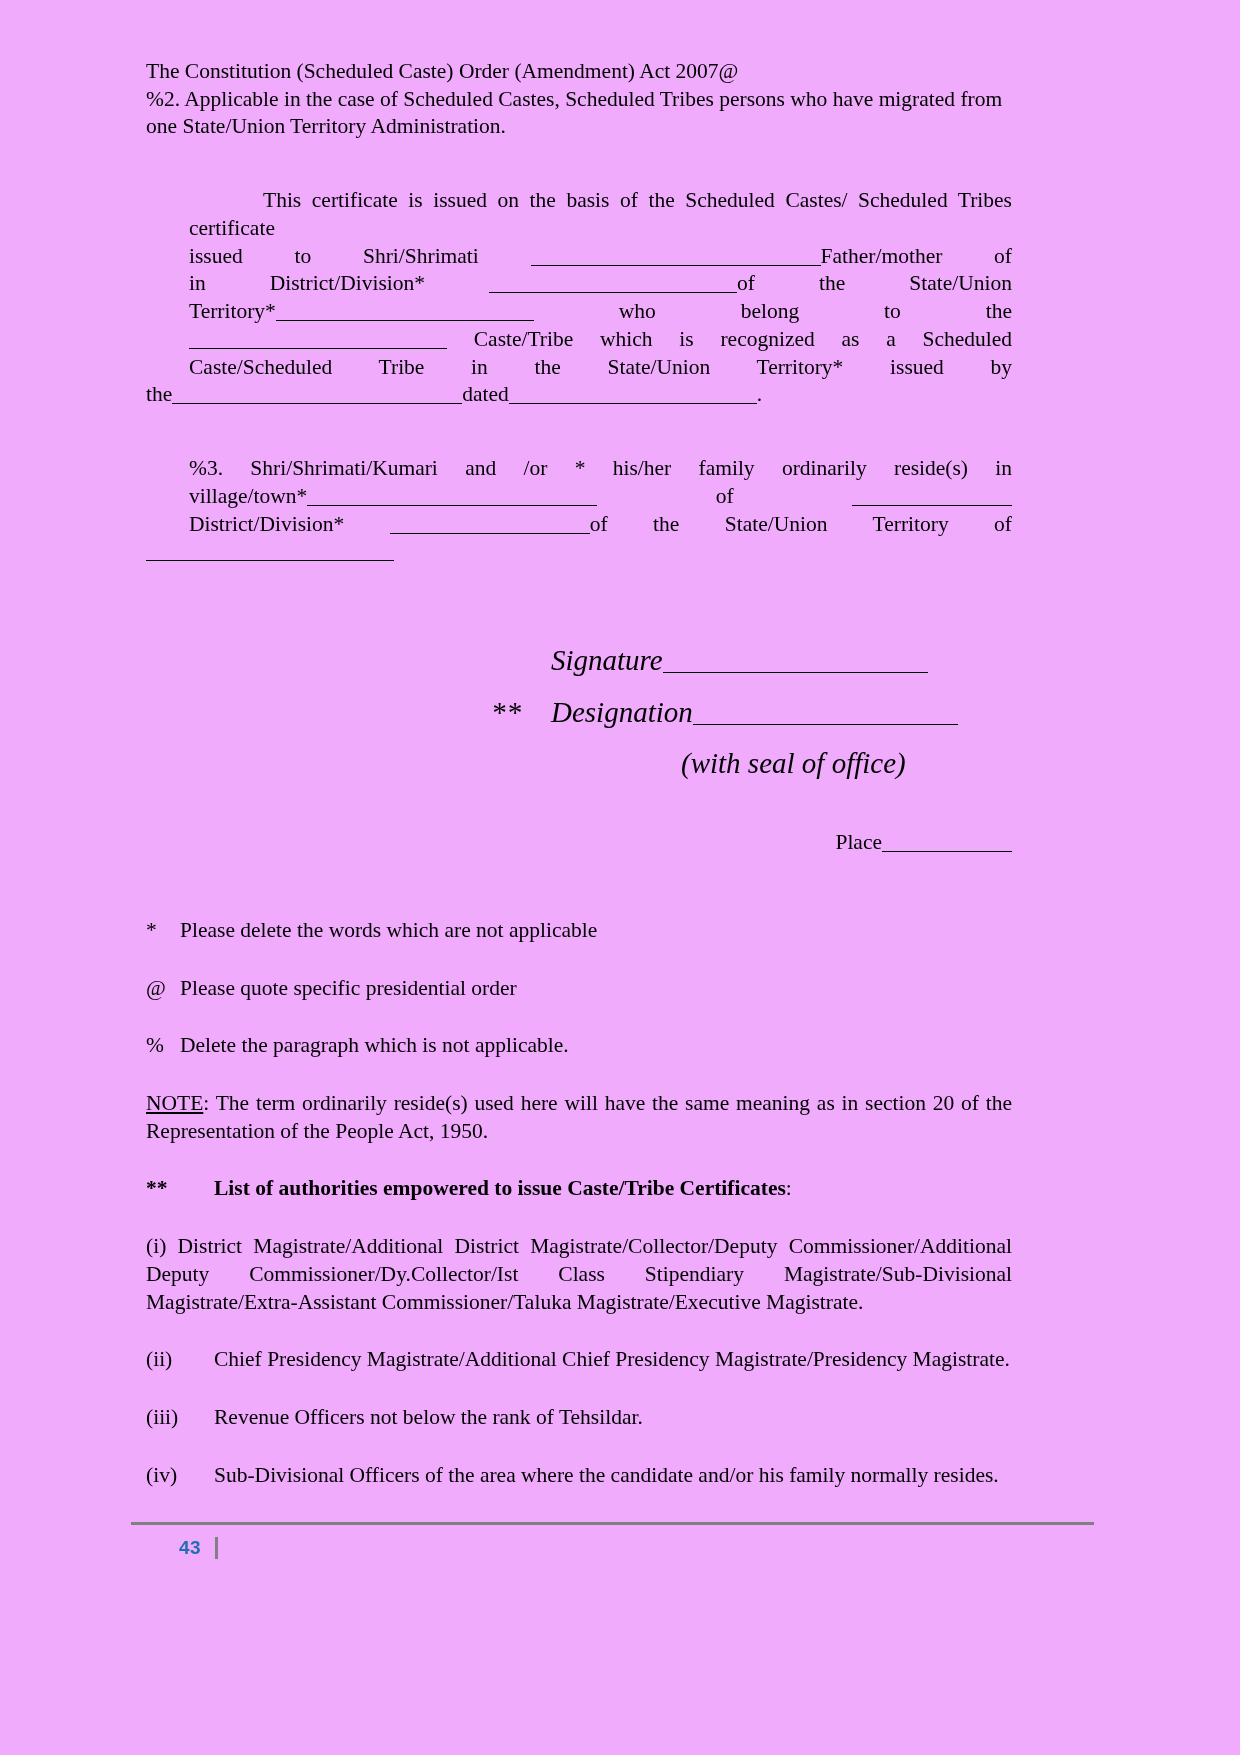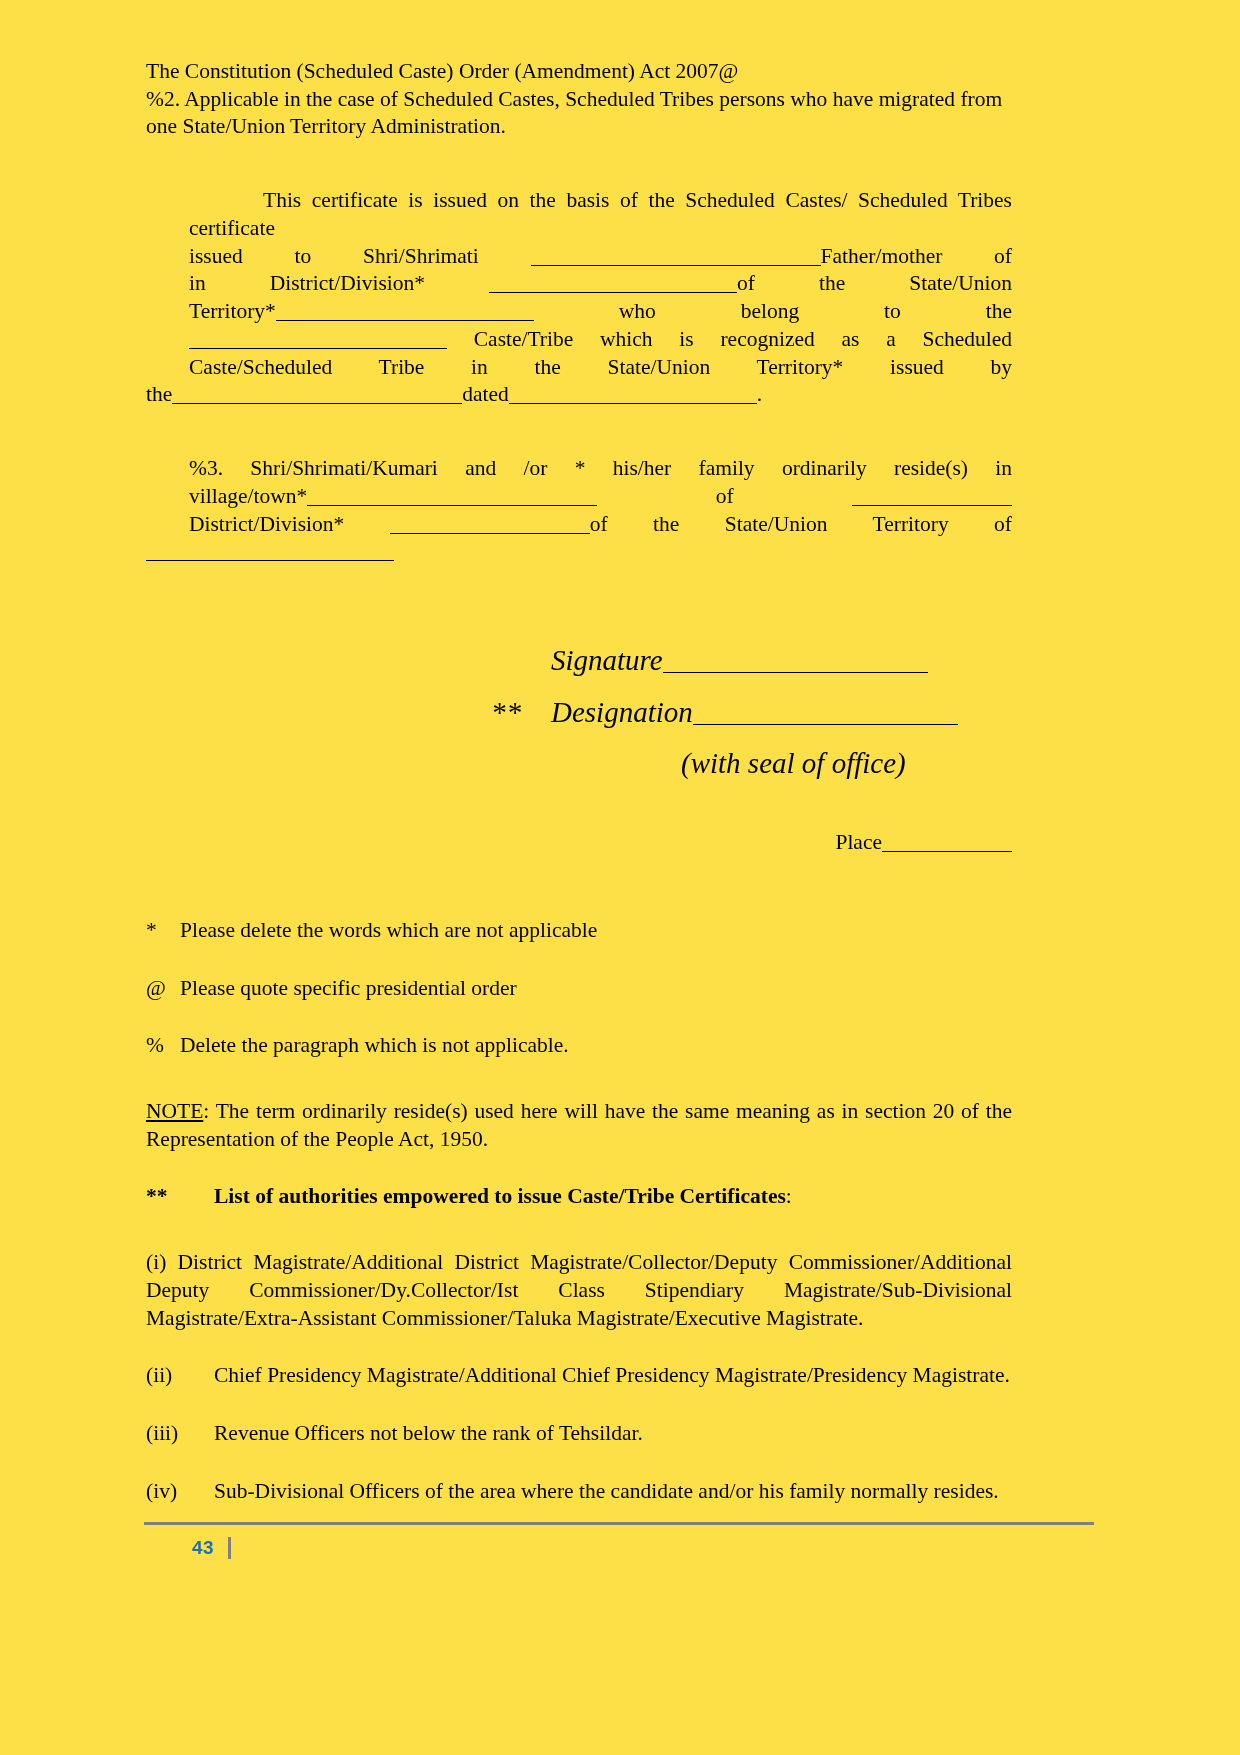--- a/index.html
+++ b/index.html
@@ -9,40 +9,39 @@
   }
   body {
     font-family: "Liberation Serif", "DejaVu Serif", serif;
     color: #000000;
   }
   .page {
     position: relative;
     width: 1240px;
     height: 1755px;
     margin: 0 auto;
-    background: #fde047;
+    background: #f0abfc;
     box-sizing: border-box;
     padding: 58px 228px 0 146px;
     overflow: hidden;
   }
   .doc-body {
     font-size: 21.5px;
     line-height: 1.29;
   }
   p {
     margin: 0;
   }
   .justify {
     text-align: justify;
     text-align-last: justify;
     margin-left: 43px;
   }
   .justify-normal {
     text-align: justify;
-    margin-top: 8px;
   }
   .blk-head p { margin: 0; }
   .gap-sm { height: 14px; }
   .gap-md { height: 30px; }
   .gap-lg { height: 46px; }
   .indent-first { text-indent: 74px; }
 
   
   .rule {
     display: inline-block;
@@ -106,21 +105,21 @@
     width: 68px;
   }
   .list-text {
     flex: 1 1 auto;
     text-align: justify;
   }
 
   
   .footer {
     position: absolute;
-    left: 144px;
+    left: 131px;
     right: 146px;
     bottom: 196px;
   }
   .footer-rule {
     height: 3px;
     background: #808080;
     width: 100%;
   }
   .footer-inner {
     display: flex;

